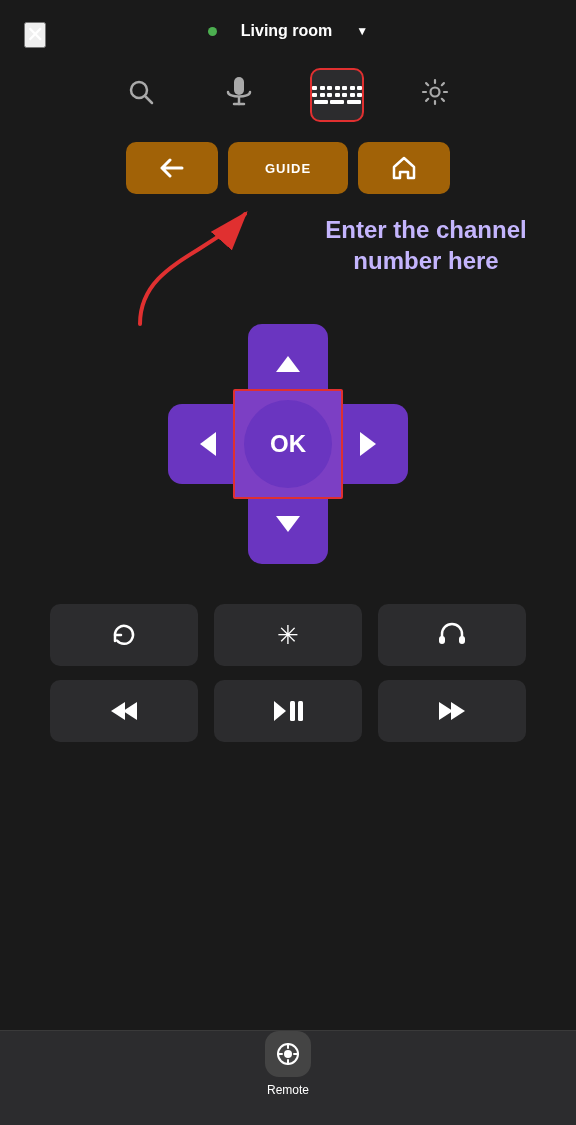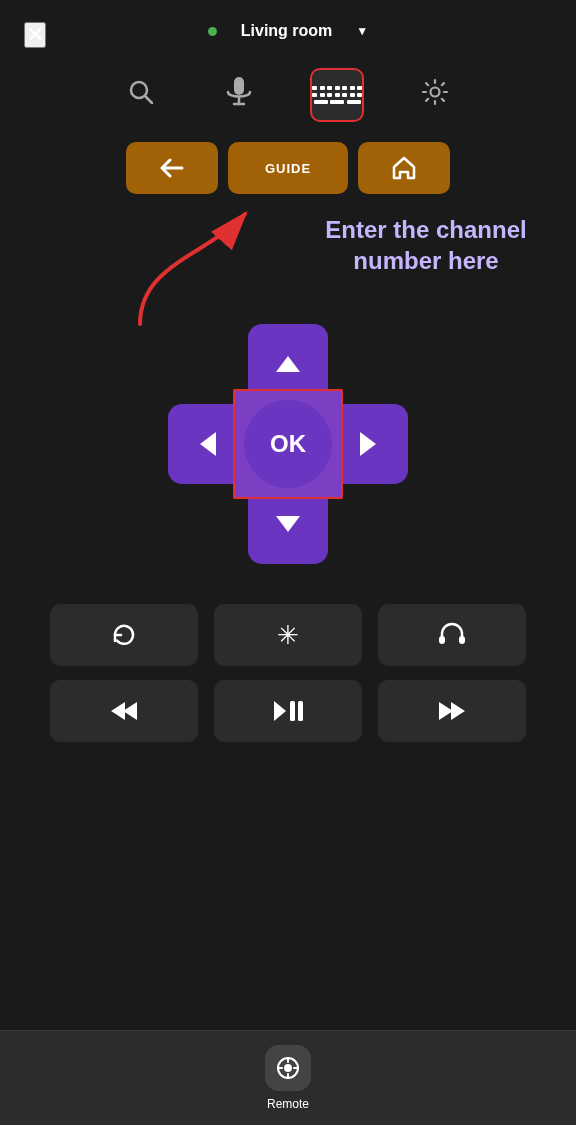--- a/index.html
+++ b/index.html
@@ -270,20 +270,21 @@
       bottom: 0;
       left: 0;
       right: 0;
       height: 95px;
       background: #2c2c2e;
       display: flex;
       align-items: center;
       justify-content: space-around;
       padding: 0 20px;
       border-top: 1px solid #3a3a3a;
+      flex-direction: column;
     }
     .tab-item {
       display: flex;
       flex-direction: column;
       align-items: center;
       gap: 6px;
       cursor: pointer;
       flex: 1;
     }
     .tab-icon {

